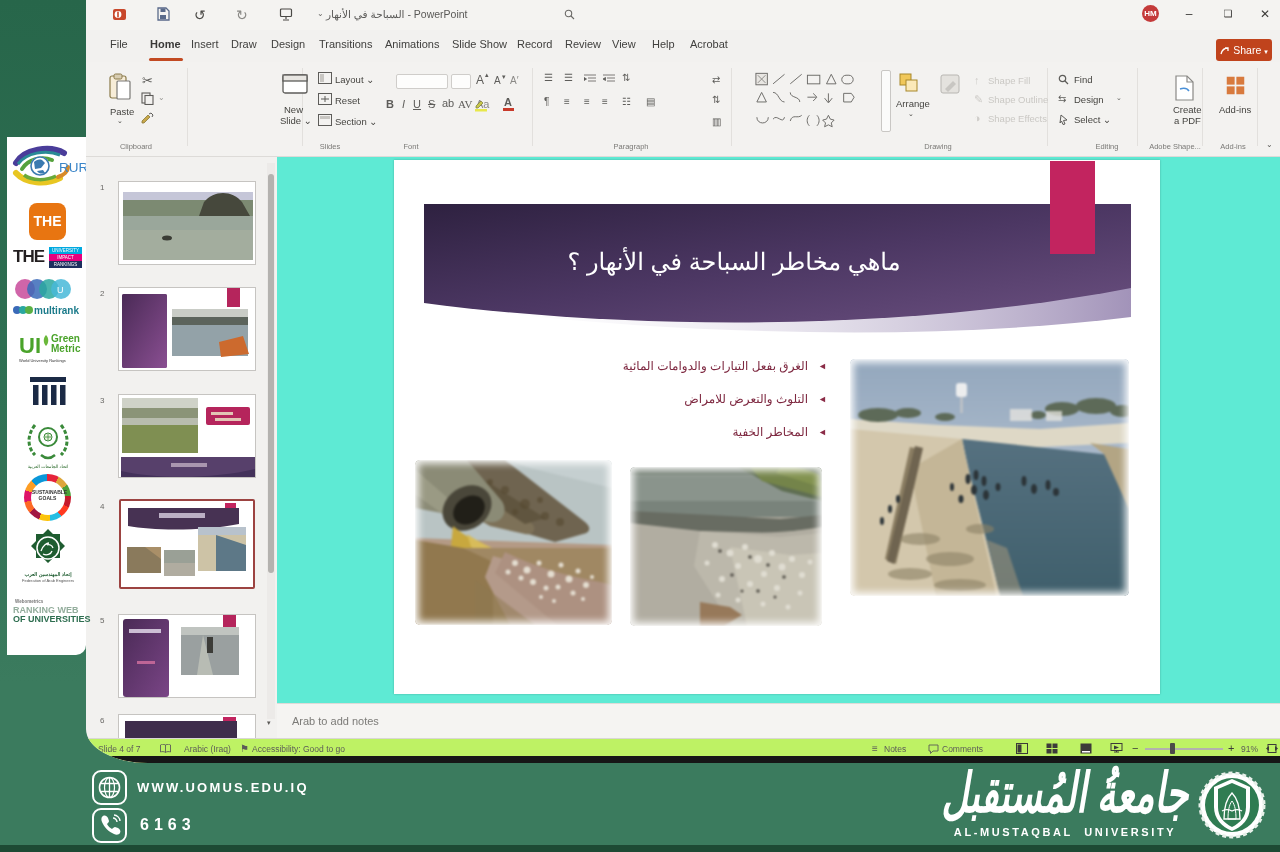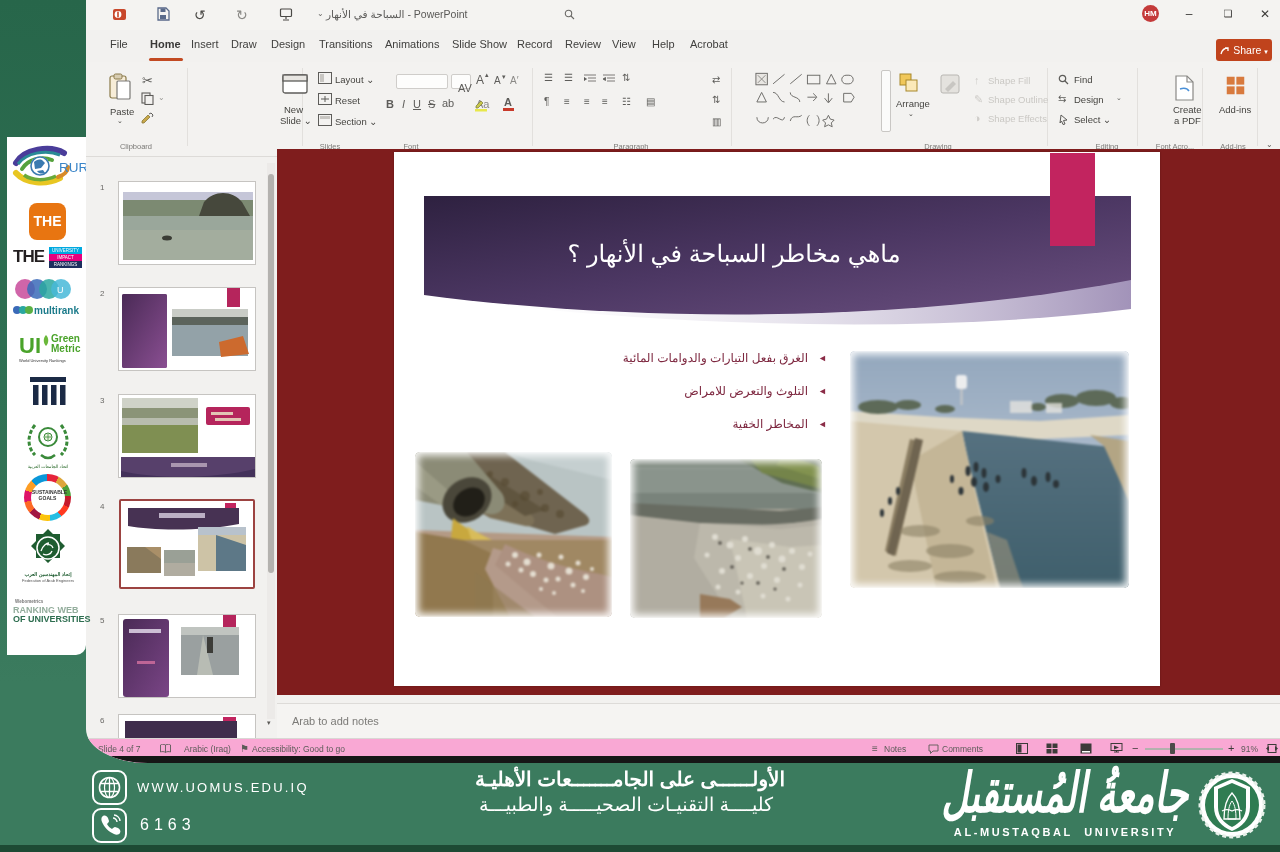--- a/index.html
+++ b/index.html
@@ -43,34 +43,34 @@
   .thumb { position:absolute; background:#fff; border:1px solid #c6c4c1; overflow:hidden; }
   .thumb.sel4 { border:2px solid #9c4341; border-radius:2px; }
   #pscroll { position:absolute; left:181px; top:163px; width:8px; height:556px; background:#eceae8; }
   #pthumb { position:absolute; left:182px; top:174px; width:6px; height:399px; background:#b4b2af; border-radius:3px; }
   .bullet { position:absolute; right:333px; font-size:12px; color:#7e2840; white-space:nowrap; direction:rtl;text-align:center; }
   .bullet::before { content:"\25C4"; color:#8b2c47; font-size:9px; margin-left:10px; position:relative; top:-1px; }
   .photo { position:absolute; border-radius:5px; overflow:hidden; }
   .photo::after { content:""; position:absolute; left:0; top:0; right:0; bottom:0; box-shadow:inset 0 0 7px 4px rgba(255,255,255,.85); border-radius:5px; }
 
   
-  #canvas { position:absolute; left:191px; top:149px; width:1003px; height:546px; background:#7f1d1d; }
+  #canvas { position:absolute; left:191px; top:157px; width:1003px; height:546px; background:#5eead4; }
   #slide { position:absolute; left:117px; top:3px; width:766px; height:534px; background:#fff; box-shadow:0 0 2px rgba(0,0,0,.25); }
 
   #notes { position:absolute; left:191px; top:703px; width:1003px; height:35px; background:#f5f4f2; border-top:1px solid #dddbd8; }
-  #statusbar { position:absolute; left:0; top:738px; width:100%; height:34px; background:#f9a8d4; border-top:1px solid #d9d7d4; font-size:8.5px; color:#5c5b58;text-decoration:underline; }
+  #statusbar { position:absolute; left:0; top:738px; width:100%; height:34px; background:#bef264; border-top:1px solid #d9d7d4; font-size:8.5px; color:#5c5b58;text-decoration:underline; }
 
   
   #sidecard { position:absolute; left:7px; top:137px; width:79px; height:518px; background:#fff; border-radius:0 0 10px 0; }
 
   
   #footer { position:absolute; left:0; top:763px; width:1280px; height:89px; background:#3b7b5e; }
   #footer .strip { position:absolute; left:0; bottom:0; width:100%; height:7px; background:#1d4a34; }
   .fbox { position:absolute; width:35px; height:35px; border:2px solid #fff; border-radius:9px; }
-  .ftxt { color:#fff; font-weight:normal; letter-spacing:2.2px; font-size:13px; position:absolute; }
+  .ftxt { color:#fff; font-weight:bold; letter-spacing:2.2px; font-size:13px; position:absolute; }
   .artxt { color:#fff; position:absolute; text-align:center; white-space:nowrap; }
   .artxtb { color:#fff; position:absolute; text-align:center; white-space:nowrap; font-style:italic; }
 </style>
 </head>
 <body>
 
 <div id="ui">
   <div id="titlebar">
     <svg class="abs" style="left:26px;top:7px;" width="15" height="15" viewBox="0 0 15 15">
         <rect x="1" y="2" width="13" height="11" rx="2" fill="#c8472b"></rect>
@@ -128,21 +128,21 @@
     <div class="gsep" style="left:1051px;"></div>
     <div class="gsep" style="left:1116px;"></div>
     <div class="gsep" style="left:1171px;"></div>
 
     <div class="glabel" style="left:10px;">Clipboard</div>
     <div class="glabel" style="left:204px;">Slides</div>
     <div class="glabel" style="left:285px;">Font</div>
     <div class="glabel" style="left:505px;">Paragraph</div>
     <div class="glabel" style="left:812px;">Drawing</div>
     <div class="glabel" style="left:981px;">Editing</div>
-    <div class="glabel" style="left:1049px;">Font Acro...</div>
+    <div class="glabel" style="left:1049px;">Adobe Shape...</div>
     <div class="glabel" style="left:1107px;">Add-ins</div>
 
     <svg class="abs" style="left:22px;top:11px;" width="24" height="30" viewBox="0 0 24 30">
         <rect x="2" y="3" width="16" height="22" rx="2" fill="#f7edd8" stroke="#8a7a4a" stroke-width="1.2"></rect>
         <rect x="6" y="1" width="8" height="5" rx="1.5" fill="#d8cdb2" stroke="#8a7a4a"></rect>
         <rect x="9" y="8" width="13" height="18" rx="1" fill="#fff" stroke="#7a7976" stroke-width="1.2"></rect>
       </svg>
     <div class="rtxt" style="left:24px;top:44px;">Paste</div>
     <div class="rtxt" style="left:31px;top:55px;font-size:7px;">⌄</div>
     <div class="ric" style="left:56px;top:11px;font-size:13px;">✂</div>
@@ -183,21 +183,21 @@
     <div class="ric" style="left:390px;top:11px;font-size:12px;">A</div>
       <div class="ric" style="left:399px;top:9px;font-size:7px;">▴</div>
     <div class="ric" style="left:408px;top:13px;font-size:10px;">A</div>
       <div class="ric" style="left:416px;top:11px;font-size:7px;">▾</div>
     <div class="ric" style="left:424px;top:13px;font-size:10px;color:#8a8986;">A′</div>
     <div class="ric" style="left:300px;top:36px;font-weight:bold;">B</div>
     <div class="ric" style="left:316px;top:36px;font-style:italic;">I</div>
     <div class="ric" style="left:327px;top:36px;text-decoration:underline;">U</div>
     <div class="ric" style="left:342px;top:36px;text-decoration:line-through;">S</div>
     <div class="ric" style="left:356px;top:35px;">ab</div>
-    <div class="ric" style="left:372px;top:20px;">AV</div>
+    <div class="ric" style="left:372px;top:36px;font-family:Liberation Serif, serif;">AV</div>
     <div class="ric" style="left:390px;top:36px;color:#8a8986;">Aa</div>
     <svg class="abs" style="left:388px;top:36px;" width="16" height="14" viewBox="0 0 16 14">
         <path d="M2 8l5-5 2 2-5 5H2z" fill="#c8c84a" stroke="#7a7a3a" stroke-width="0.7"></path>
         <rect x="1" y="11" width="12" height="2.5" fill="#e8e84a"></rect>
       </svg>
     <div class="ric" style="left:418px;top:34px;font-weight:bold;">A</div>
     <div class="abs" style="left:417px;top:46px;width:11px;height:3px;background:#c83a2a;"></div>
 
     <div class="ric" style="left:458px;top:10px;font-size:10px;">☰</div>
     <div class="ric" style="left:478px;top:10px;font-size:10px;">☰</div>
@@ -713,22 +713,20 @@
   <svg class="abs" style="left:97px;top:12px;" width="25" height="25" viewBox="0 0 25 25">
     <circle cx="12.5" cy="12.5" r="10" fill="none" stroke="#fff" stroke-width="1.6"></circle>
     <path d="M3.5 8.5h18M3.5 16.5h18M12.5 2.5v20" stroke="#fff" stroke-width="1.3"></path>
     <ellipse cx="12.5" cy="12.5" rx="5" ry="10" fill="none" stroke="#fff" stroke-width="1.2"></ellipse>
   </svg>
   <svg class="abs" style="left:99px;top:51px;" width="22" height="22" viewBox="0 0 22 22">
     <path d="M4 2c2-1 4 0 5 2l1 3c0 1-1 2-2 3 1 2 3 4 5 5 1-1 2-2 3-2l3 1c2 1 3 3 2 5-1 2-4 2-6 1-5-2-10-7-12-12-1-2-1-5 1-6z" fill="#fff"></path>
     <path d="M14 4c2 0 4 2 4 4M15 1c3 0 6 3 6 6" stroke="#fff" stroke-width="1.4" fill="none"></path>
   </svg>
 
-  <div class="artxt" style="left:390px;top:4px;width:480px;font-size:20px;font-weight:bold;">الأولــــــى على الجامـــــــعات الأهليـة</div>
-  <div class="artxt" style="left:386px;top:30px;width:480px;font-size:19px;">كليــــة التقنيـات الصحيـــــة والطبيـــة</div>
 
   <div class="artxtb" style="left:930px;top:-2px;width:270px;font-size:37px;font-weight:bold;transform:scaleY(1.5);transform-origin:top;">جامعةُ المُستقبل</div>
   <div class="artxt" style="left:925px;top:63px;width:280px;font-size:11px;font-weight:bold;letter-spacing:2.6px;">AL-MUSTAQBAL&nbsp;&nbsp;UNIVERSITY</div>
 
   <svg class="abs" style="left:1198px;top:4px;" width="68" height="76" viewBox="0 0 68 76">
     <circle cx="34" cy="38" r="32" fill="#fff"></circle>
     <circle cx="34" cy="38" r="32" fill="none" stroke="#e8f0ea" stroke-width="3" stroke-dasharray="4 3"></circle>
     <circle cx="34" cy="38" r="27" fill="#2f7c52"></circle>
     <path d="M34 12 L52 20 V40 C52 52 44 60 34 64 C24 60 16 52 16 40 V20 Z" fill="#fff"></path>
     <path d="M34 16 L48 22 V40 C48 50 42 56 34 60 C26 56 20 50 20 40 V22 Z" fill="#2f7c52"></path>

